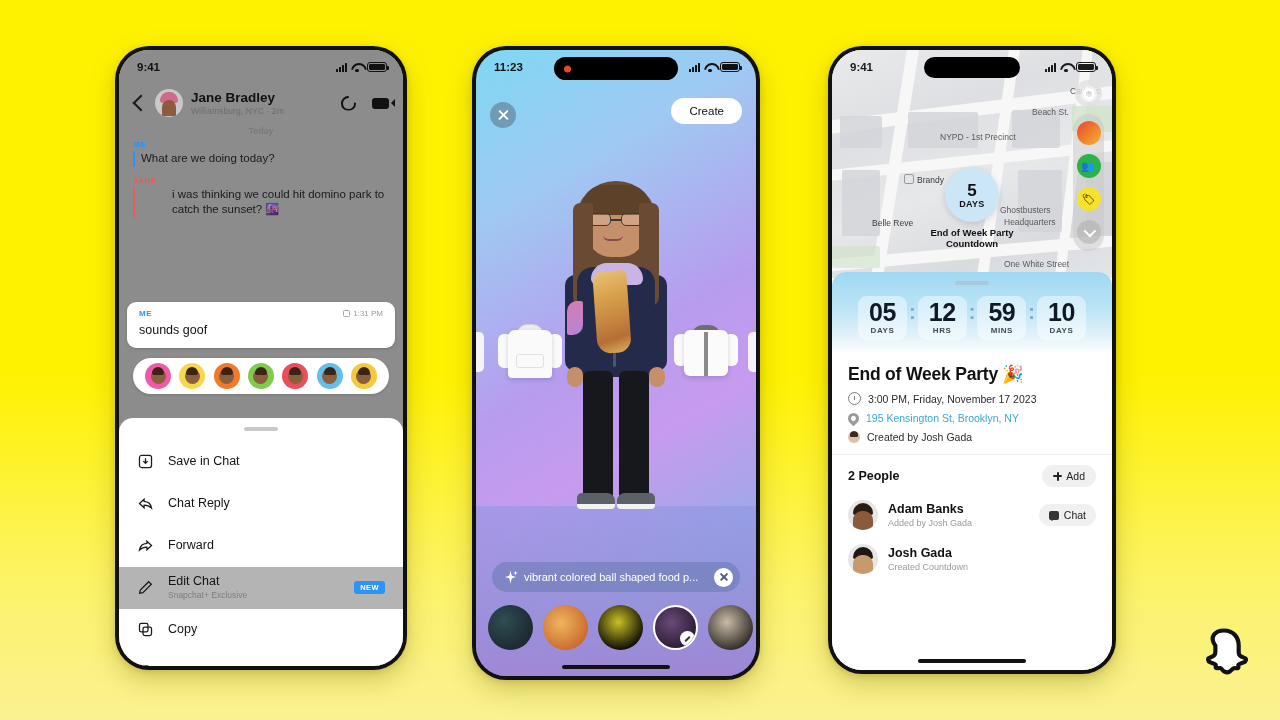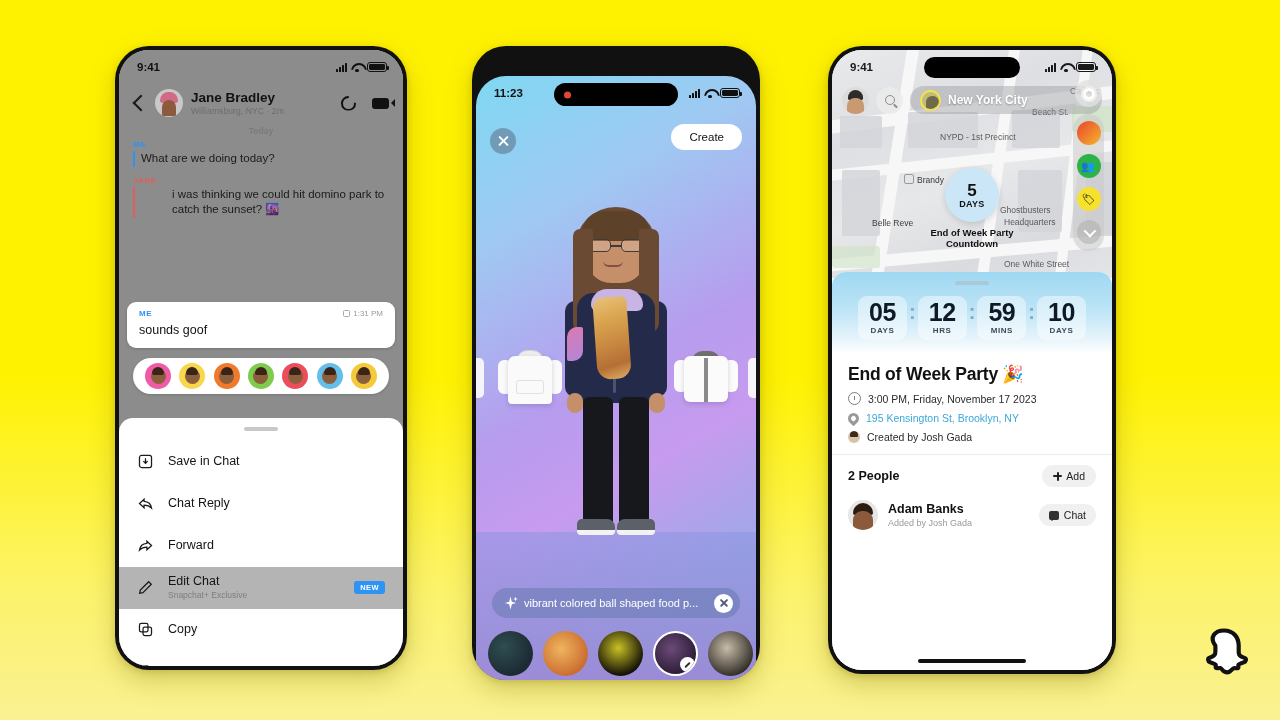--- a/index.html
+++ b/index.html
@@ -125,21 +125,20 @@
   .mrow .msub{font-size:8.5px;color:#7e7e7e;margin-top:1px;}
   .badge-new{
     margin-left:auto;background:#2D93F5;color:#fff;font-size:7.5px;font-weight:bold;
     padding:2px 6px;border-radius:3px;letter-spacing:.4px;
   }
 
   
   #phone2 { left: 472px; top: 46px; width: 288px; height: 634px; }
   #phone2 .screen{
     background: linear-gradient(150deg,#7FD8F2 0%,#9FC9F2 22%,#B79CEE 48%,#C79BEF 62%,#9FA8E8 80%,#8FA4DF 100%);
-    margin-top: 26px;
   }
   .p2-floor{position:absolute;left:0;right:0;bottom:0;height:170px;
     background:linear-gradient(180deg, rgba(140,150,225,.55) 0%, rgba(150,140,215,.75) 60%, rgba(160,130,210,.85) 100%);}
   .p2-close{
     position:absolute;left:14px;top:52px;width:26px;height:26px;border-radius:50%;
     background:rgba(90,110,135,.55);display:flex;align-items:center;justify-content:center;z-index:20;
   }
   .p2-close span{position:absolute;width:13px;height:2.2px;background:#fff;border-radius:2px;}
   .p2-close span:first-child{transform:rotate(45deg);} .p2-close span:last-child{transform:rotate(-45deg);}
   .p2-create{
@@ -563,30 +562,20 @@
               <i></i>
             </span>
           <span class="wifi"></span>
           <span class="batt">
               <i></i>
             </span>
         </span>
       </div>
       <div class="notch"></div>
 
-      <div class="m-top">
-        <span class="m-av"></span>
-        <span class="m-search">
-            <i></i>
-          </span>
-        <span class="m-pill">
-          <span class="m-pill-av"></span>
-          <span class="m-city">New York City</span>
-        </span>
-      </div>
       <div class="m-gear">
           <i></i>
         </div>
 
       <div class="m-rail">
         <span class="m-chip" style="background:linear-gradient(135deg,#E8452C,#F5B62E)"></span>
         <span class="m-chip" style="background:#2BB34A">👥</span>
         <span class="m-chip" style="background:#F5E12E">🏷</span>
         <span class="m-chip more"></span>
       </div>
@@ -670,20 +659,30 @@
         <span>
           <div class="p-name">Adam Banks</div>
           <div class="p-sub">Added by Josh Gada</div>
         </span>
         <span class="chat-btn">
           <span class="b"></span>
           <span>Chat</span>
         </span>
       </div>
 
+      <div class="prow">
+        <span class="p-av">
+          <span class="hair" style="background:#1E1610"></span>
+            <span class="face" style="background:#C79A6E"></span>
+        </span>
+        <span>
+          <div class="p-name">Josh Gada</div>
+          <div class="p-sub">Created Countdown</div>
+        </span>
+      </div>
     </div>
 
     <div class="homebar"></div>
   </div>
 </div>
 
 <div class="ghost">
   <svg viewBox="0 0 100 100">
     <path d="M50 7c14 0 23 10 23 24 0 6-.5 10 .5 13 1.5 4 6 4.5 9 6 3 1.6 2 5-1 6.5-3.5 1.8-8 2-9 4-.7 1.5 1 3.5-.5 5s-4-.3-6.6.4c-2.4.6-4 4-6.6 5.4-2.5 1.4-5.4 1.3-8 0-2.8-1.4-4.3-4.8-6.8-5.5-2.6-.7-5 .9-6.5-.4-1.5-1.4.2-3.4-.5-4.9-1-2-5.6-2.2-9-4-3-1.6-4-5-1-6.6 3-1.5 7.5-2 9-6 1-3 .5-7 .5-13C26.5 17 36 7 50 7z" fill="#ffffff" stroke="#111111" stroke-width="6.5" stroke-linejoin="round"></path>
   </svg>

